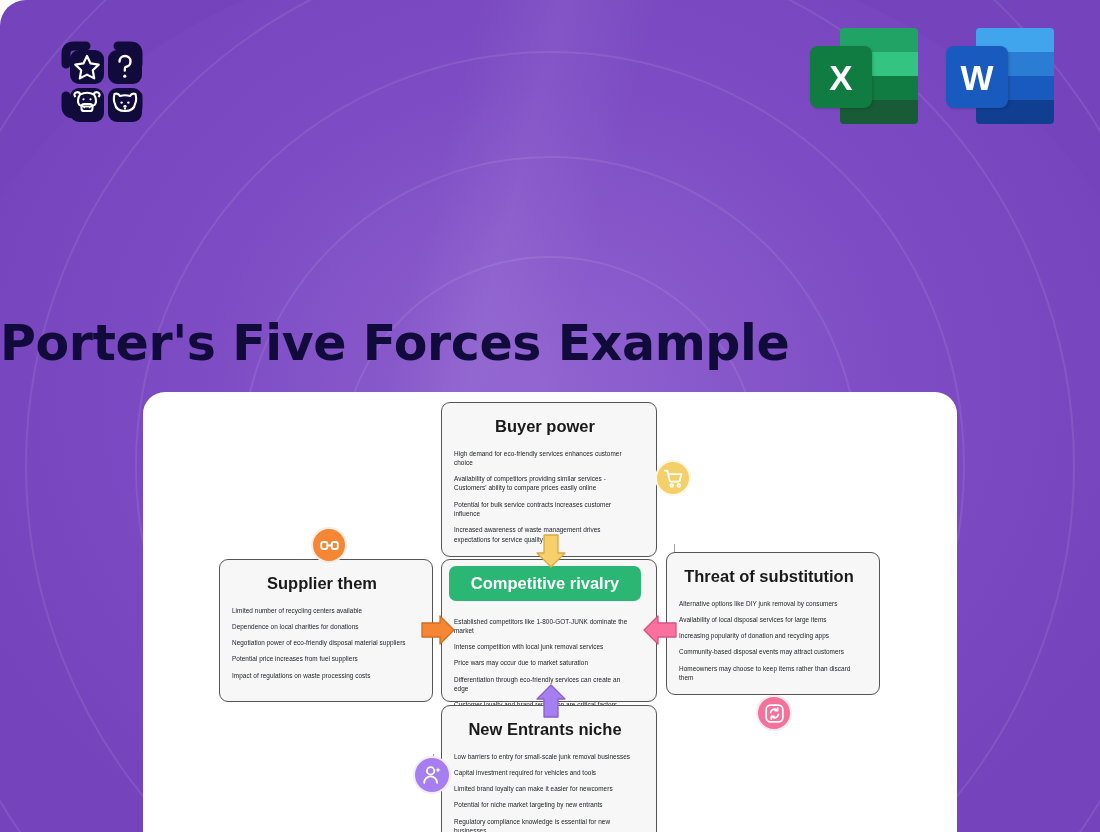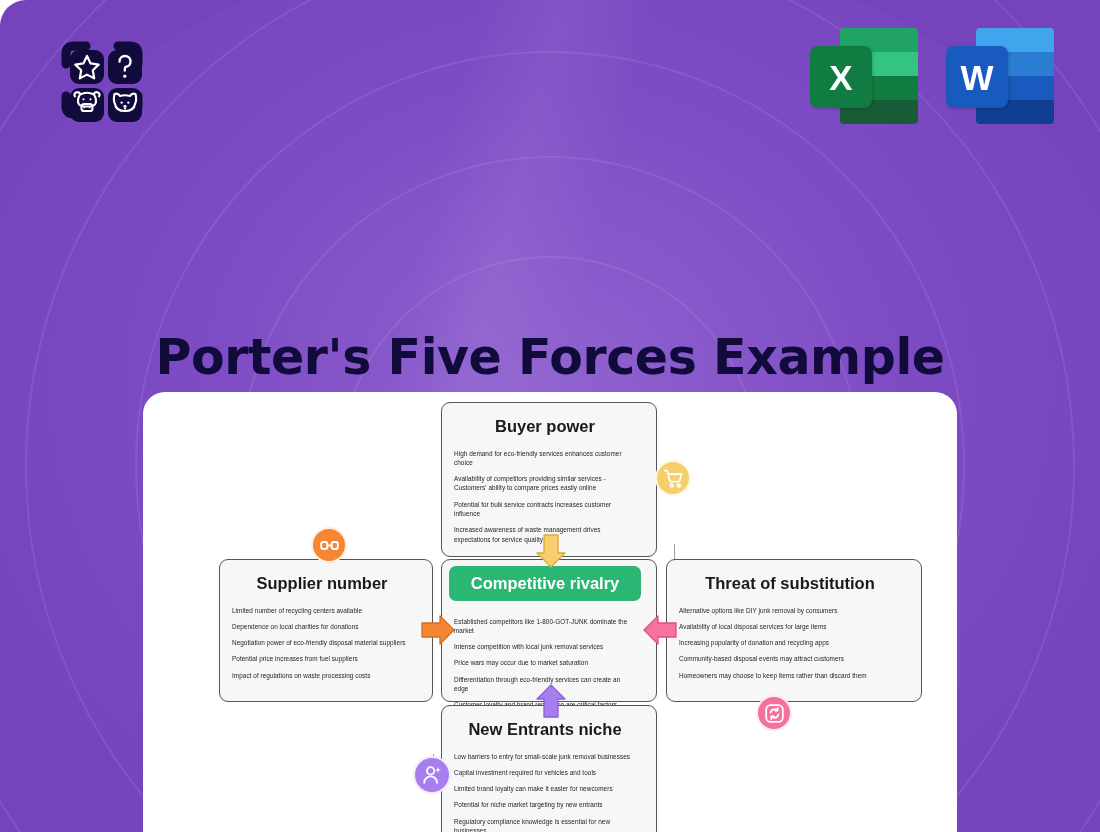--- a/index.html
+++ b/index.html
@@ -56,21 +56,21 @@
   .xls .tile { background:#107c41; }
   .wrd .tile { background:#185abd; }
 
   
   .brand {
     position:absolute; left:0; right:0; top:208px; text-align:center;
     color:#ffffff; font-size:42px; font-weight:700; letter-spacing:1.2px;
     font-family:"Liberation Sans", sans-serif;
   }
   .page-title {
-    position:absolute; left:0; right:0; top:329px; text-align:center;
+    position:absolute; left:0; right:0; top:315px; text-align:left;
     color:#100b3a; font-size:49px; font-weight:700; letter-spacing:-0.4px;
     font-family:"DejaVu Sans", sans-serif;
   }
 
   
   .card {
     position:absolute; left:143px; top:392px; width:814px; height:470px;
     background:#ffffff; border-radius:22px;
   }
   .diagram { position:absolute; inset:0; }
@@ -94,21 +94,21 @@
   }
   .fbox ul { list-style:none; margin:8px 4px 0 4px; }
   .fbox li {
     font-size:6.4px; line-height:1.45; color:#20232a; margin-bottom:7px;
     font-family:"Liberation Sans", sans-serif; letter-spacing:0.05px;
   }
 
   #box-buyer      { left:298px; top:10px;  width:216px; height:155px; }
   #box-supplier   { left:76px;  top:167px; width:214px; height:143px; }
   #box-rivalry    { left:298px; top:167px; width:216px; height:143px; }
-  #box-substitute { left:523px; top:167px; width:256px; height:143px; }
+  #box-substitute { left:523px; top:160px; width:214px; height:143px; }
   #box-entrants   { left:298px; top:313px; width:216px; height:155px; }
 
   
   .conn { position:absolute; background:#9aa0a6; }
   .conn.v { width:1.4px; }
   .conn.h { height:1.4px; }
 
   
   .arrow { position:absolute; width:0; height:0; }
   .arrow svg { display:block; }
@@ -225,21 +225,21 @@
         <div class="ftitle">Buyer power</div>
         <ul>
           <li>High demand for eco-friendly services enhances customer choice</li>
           <li>Availability of competitors providing similar services  - Customers' ability to compare prices easily online</li>
           <li>Potential for bulk service contracts increases customer influence</li>
           <li>Increased awareness of waste management drives expectations for service quality</li>
         </ul>
       </div>
 
       <div class="fbox" id="box-supplier">
-        <div class="ftitle">Supplier number</div>
+        <div class="ftitle">Supplier them</div>
         <ul>
           <li>Limited number of recycling centers available</li>
           <li>Dependence on local charities for donations</li>
           <li>Negotiation power of eco-friendly disposal material suppliers</li>
           <li>Potential price increases from fuel suppliers</li>
           <li>Impact of regulations on waste processing costs</li>
         </ul>
       </div>
 
       <div class="fbox center" id="box-rivalry">

